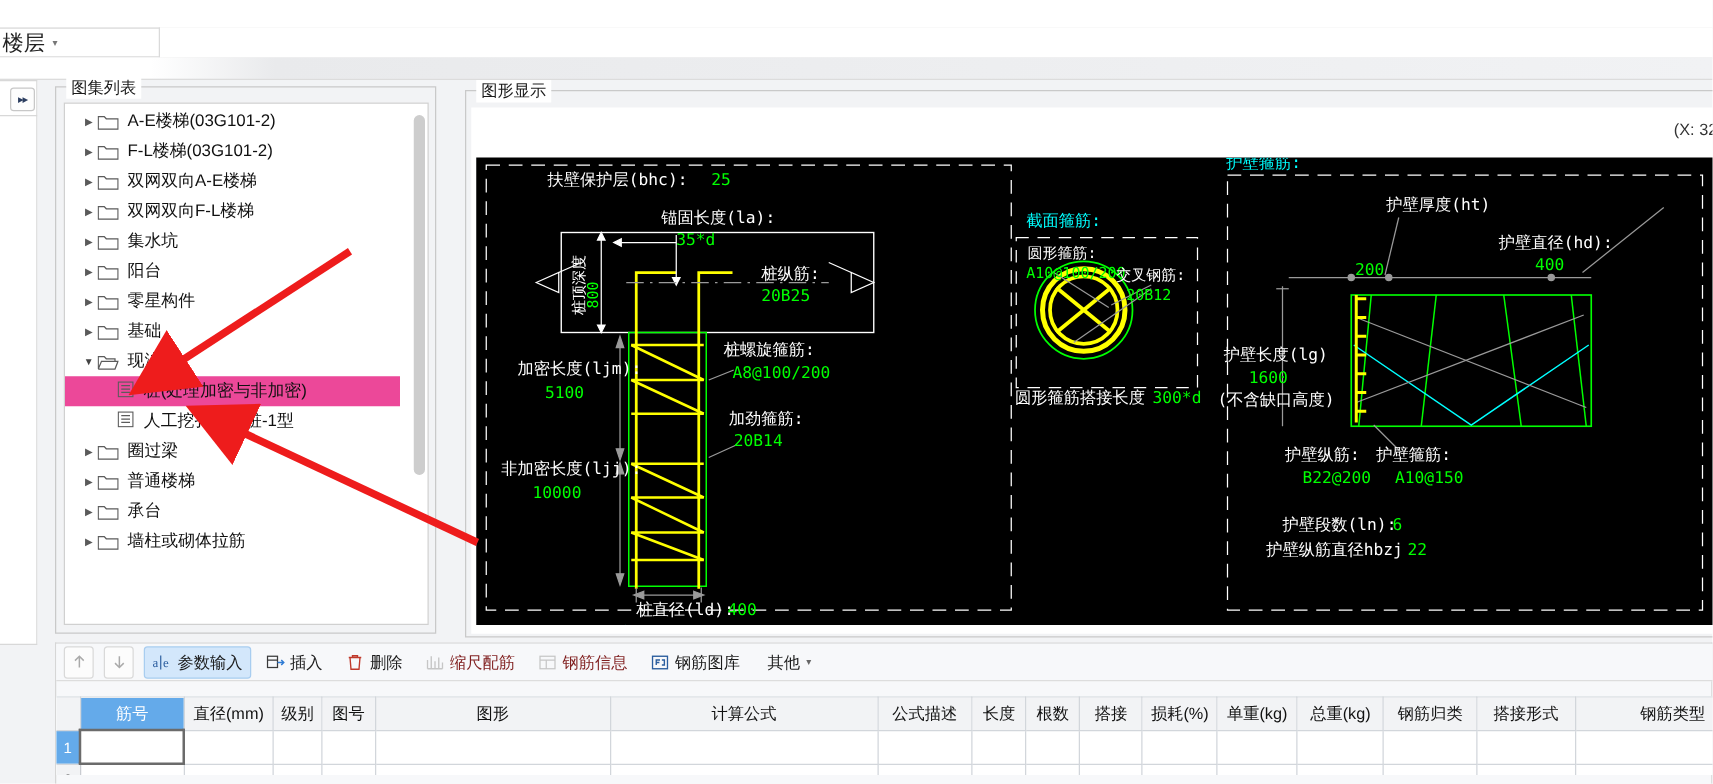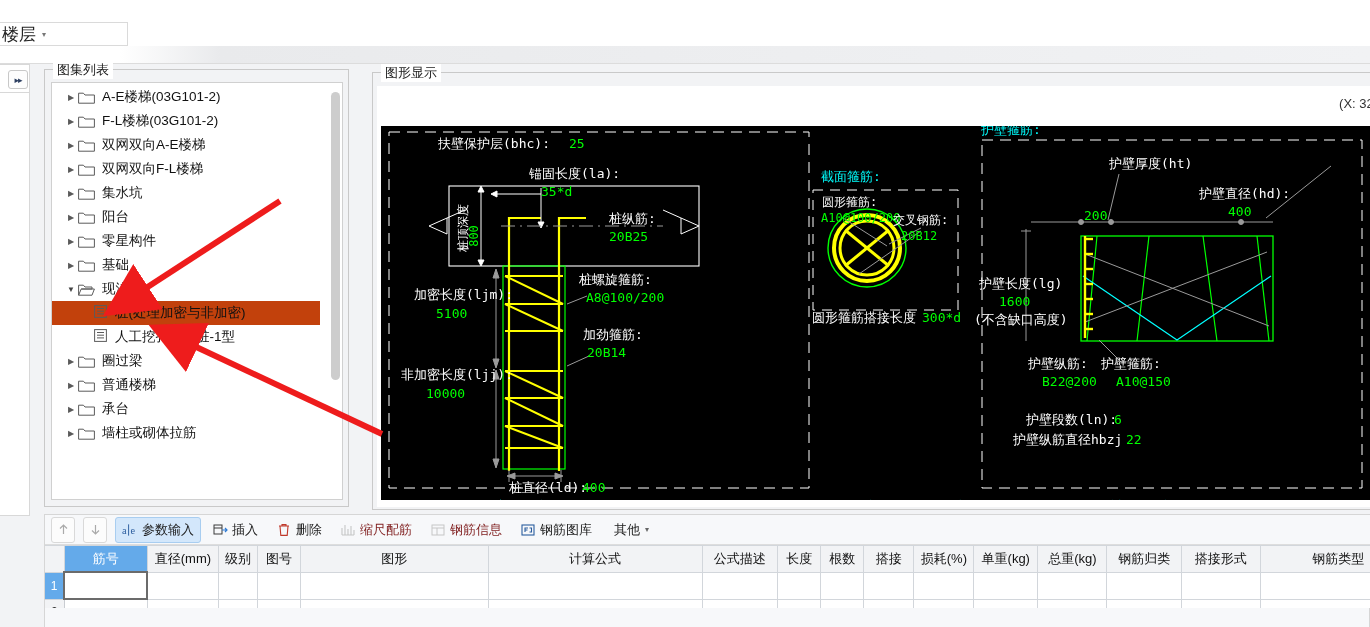--- a/index.html
+++ b/index.html
@@ -66,21 +66,21 @@
     position: absolute; left: 6px; top: 12px; width: 292px; height: 418px;
     border: 1px solid #d0d0d0; background: #ffffff; box-sizing: border-box; overflow: hidden;
   }
 
   .tree { position: absolute; left: 0; top: 2px; width: 268px; }
   .tnode {
     display: flex; align-items: center; height: 24px; padding-left: 12px;
     font-size: 13.5px; color: #111; white-space: nowrap; cursor: default;
   }
   .tnode.lvl2 { padding-left: 42px; }
-  .tnode.sel { background: #c2410c; }
+  .tnode.sel { background: #ec4899; }
   .arrow {
     width: 14px; flex: 0 0 14px; font-size: 8px; color: #5a5a5a; text-align: center;
   }
   .arrow.open { color: #444; }
   .folder {
     width: 17px; height: 13px; flex: 0 0 17px; margin-right: 7px; position: relative;
   }
   .folder svg { display: block; }
   .docic { width: 13px; flex: 0 0 13px; margin-right: 8px; }
 
@@ -127,21 +127,21 @@
   }
   .tbtn.active { background: #d3e7fb; border-color: #a8cdf0; }
   .tbtn.dis { color: #7f1d1d; }
   .tbtn .lbl { margin-left: 4px; }
   .tbtn .ic { width: 16px; height: 16px; display: inline-flex; align-items: center; justify-content: center; }
   .tbtn.sqr { width: 22px; justify-content: center; padding: 0;
               border: 1px solid #d9d9d9; background: #fcfcfc; margin-right: 8px; }
   .caret-sm { font-size: 8px; color: #666; margin-left: 5px; }
 
   
-  .grid { position: absolute; left: 0; top: 30px; width: 1326px; height: 63px; background: #fff; overflow: hidden; }
+  .grid { position: absolute; left: 0; top: 42px; width: 1326px; height: 63px; background: #fff; overflow: hidden; }
   table.gt { border-collapse: collapse; table-layout: fixed; width: 1372px; }
   table.gt th, table.gt td {
     border-right: 1px solid #d2d6db; border-bottom: 1px solid #d2d6db;
     height: 25px; font-size: 13px; font-weight: normal; color: #111;
     text-align: center; padding: 0; overflow: hidden; white-space: nowrap;
   }
   table.gt th { background: #f2f3f5; border-top: 1px solid #d2d6db; }
   table.gt th.sel { background: #64aaea; color: #ffffff; }
   table.gt td.rowno {
     background: #f2f3f5; color: #333; font-size: 12px; text-align: center;

